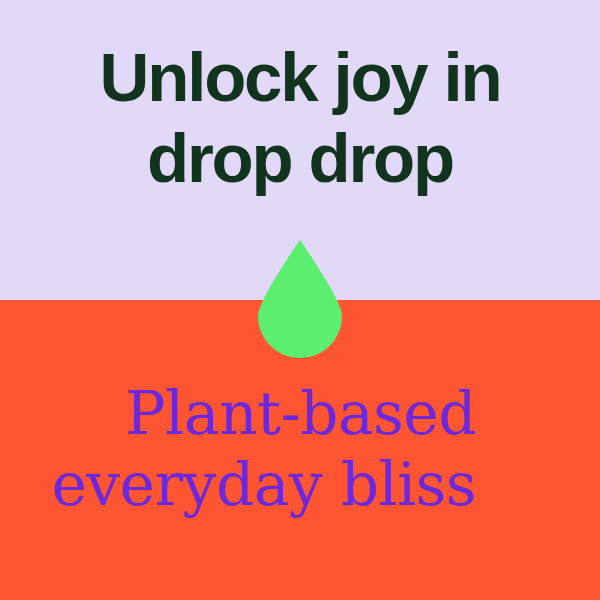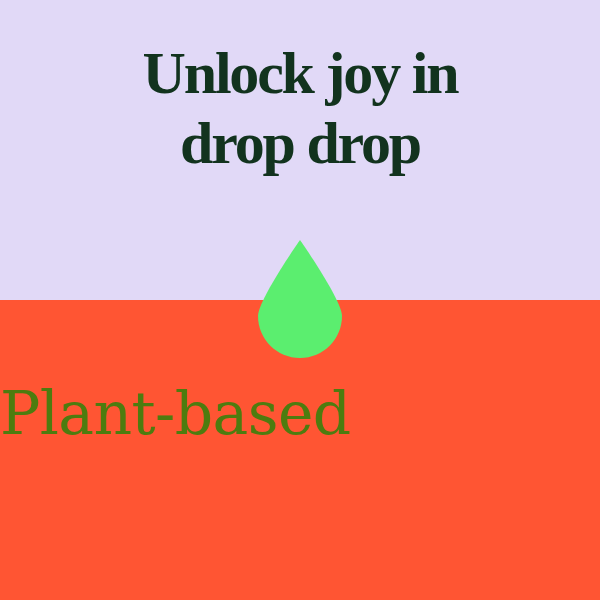--- a/index.html
+++ b/index.html
@@ -39,23 +39,23 @@
   }
 
   
   .headline {
     position: absolute;
     left: 0;
     top: 38px;
     width: 600px;
     text-align: center;
     color: #12331E;
-    font-family: Liberation Serif, serif;
+    font-family: Liberation Sans, sans-serif;
     font-weight: 700;
-    font-size: 60px;
+    font-size: 69px;
     line-height: 1.17;
     letter-spacing: -2.2px;
     z-index: 3;
   }
 
   .headline .line {
     display: block;
     white-space: nowrap;
   }
 
@@ -74,22 +74,22 @@
     width: 84px;
     height: 118px;
   }
 
   
   .subhead {
     position: absolute;
     left: 0;
     top: 378px;
     width: 476px;
-    text-align: left;
-    color: #4d7c0f;
+    text-align: right;
+    color: #6d28d9;
     font-family: "DejaVu Serif", "Liberation Serif", serif;
     font-weight: 400;
     font-size: 60px;
     line-height: 1.18;
     letter-spacing: -0.6px;
     z-index: 3;
   }
 
   .subhead .line {
     display: block;
@@ -110,15 +110,16 @@
   </div>
 
   <div class="droplet-wrap">
     <svg viewBox="0 0 84 118" xmlns="http://www.w3.org/2000/svg" aria-hidden="true">
       <path d="M42 0 C42 0 84 60 84 76 C84 99.2 65.2 118 42 118 C18.8 118 0 99.2 0 76 C0 60 42 0 42 0 Z" fill="#5BEE6F"></path>
     </svg>
   </div>
 
   <div class="subhead">
     <span class="line">Plant-based</span>
+    <span class="line">everyday bliss</span>
   </div>
 
 </div>
 
 </body></html>

